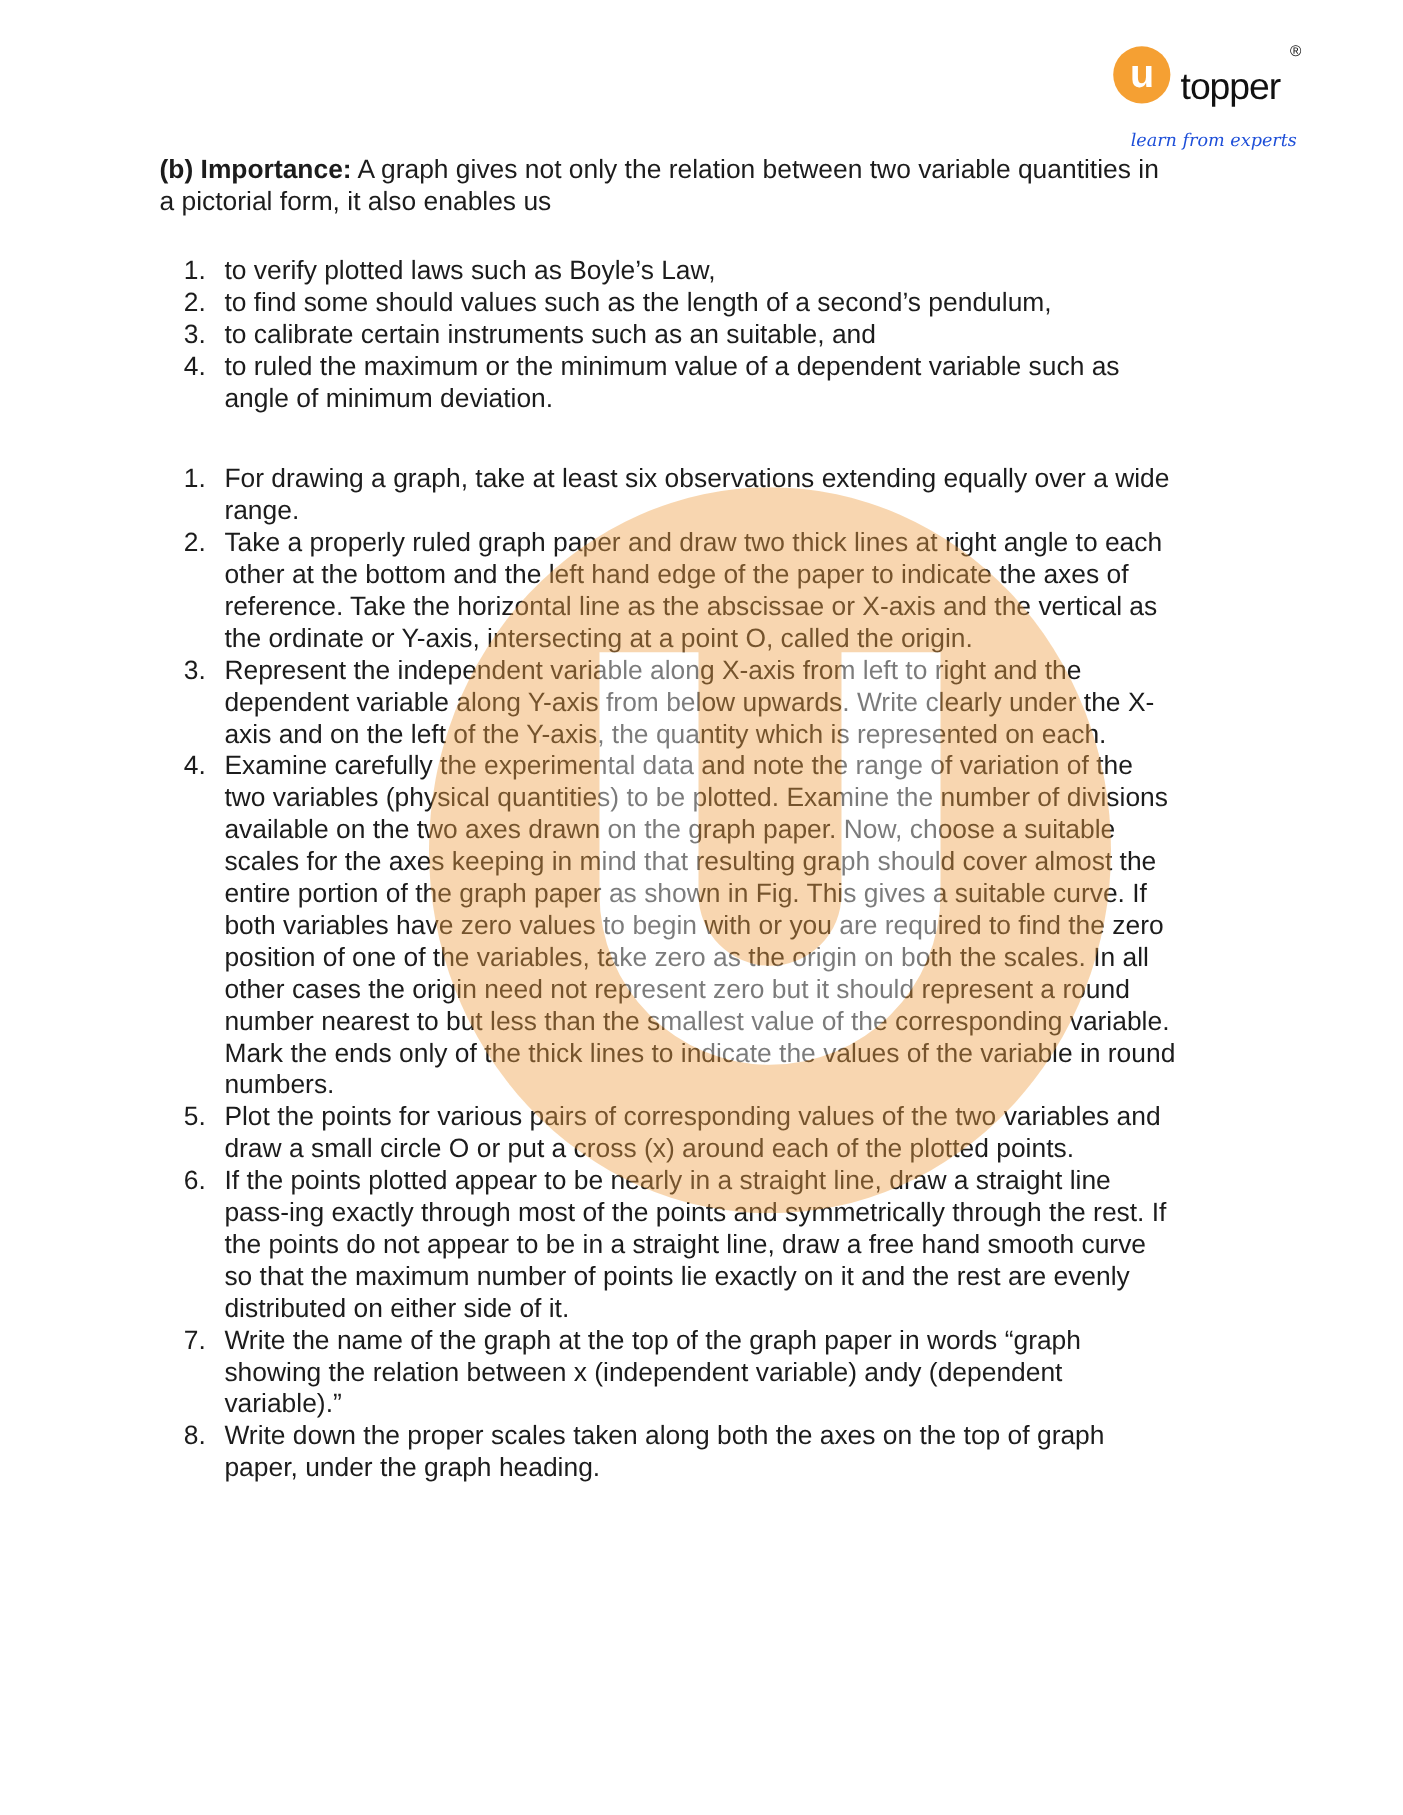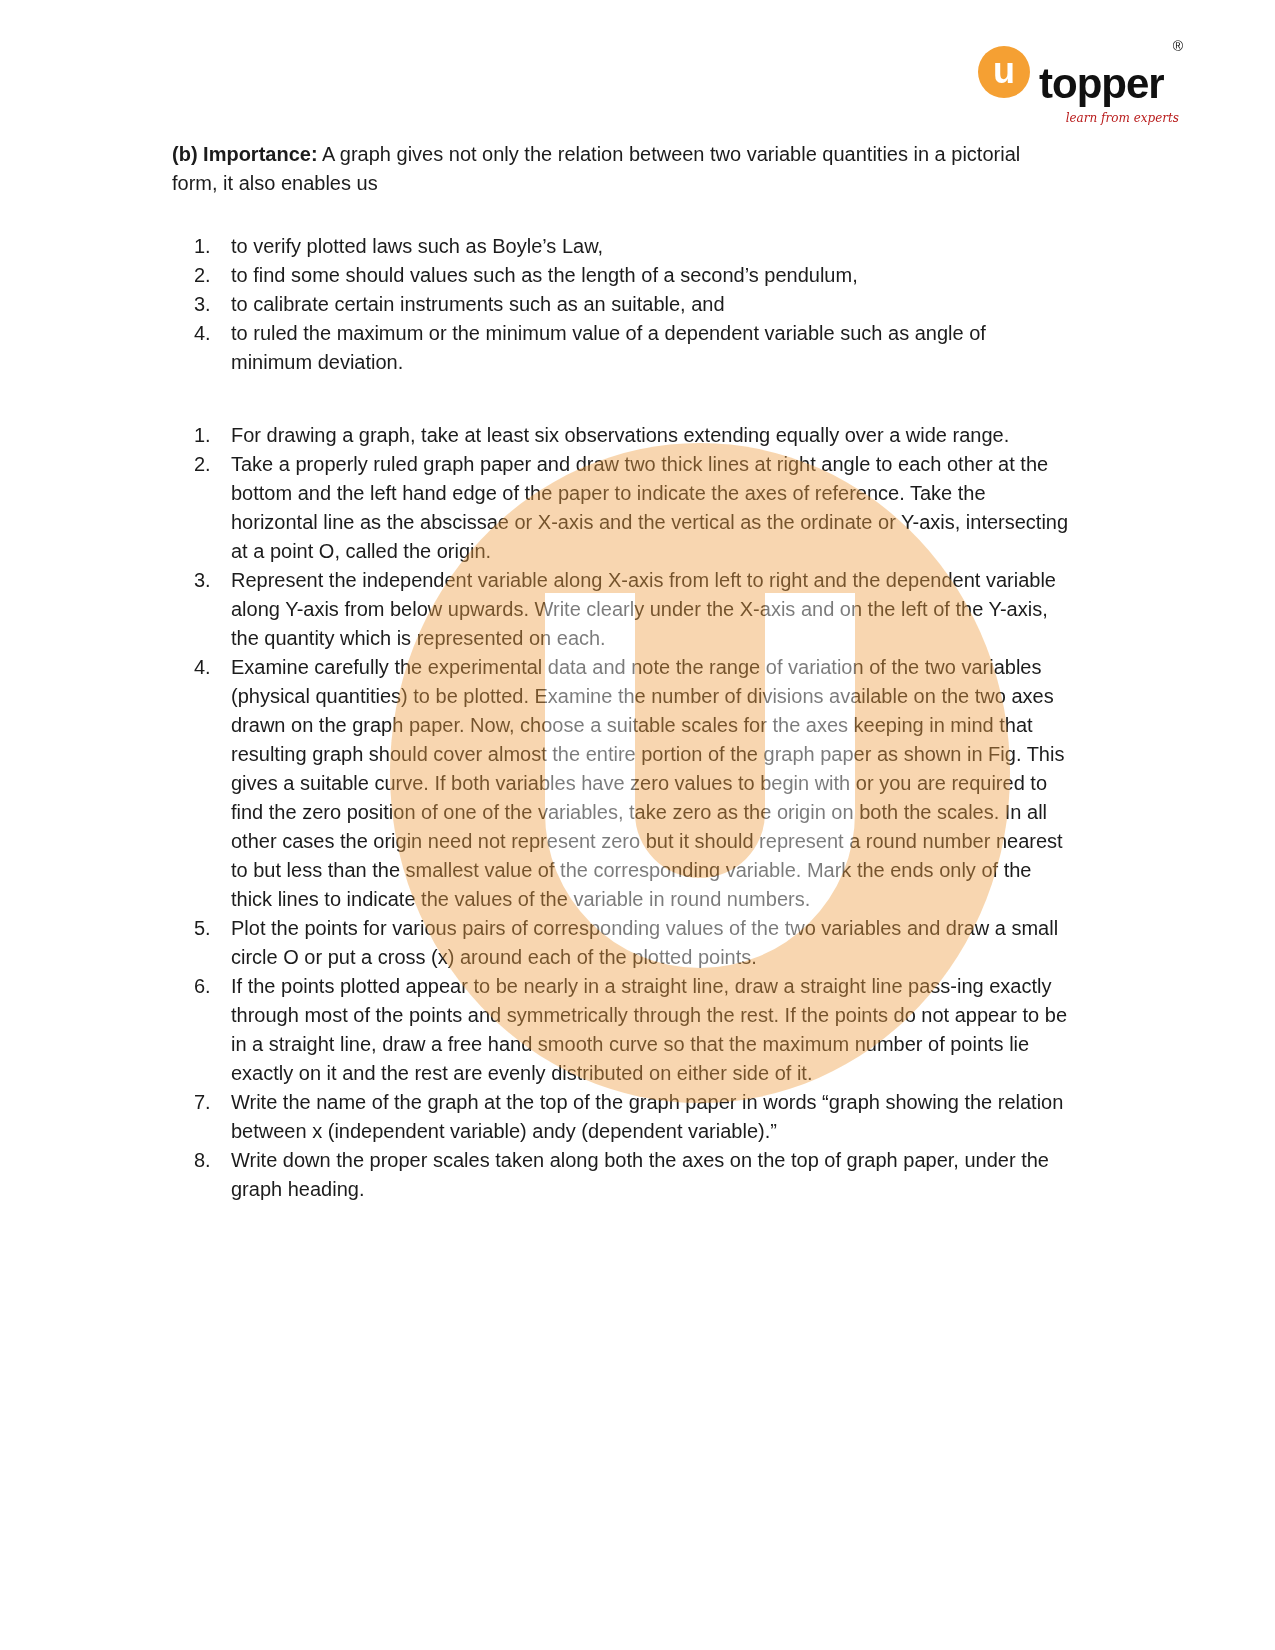--- a/index.html
+++ b/index.html
@@ -27,56 +27,55 @@
     background: #f5a033;
     border-radius: 50%;
     color: #ffffff;
     font-weight: bold;
     font-size: 36px;
     line-height: 50px;
     text-align: center;
     display: inline-block;
   }
   .logo-name {
-    font-size: 42px;
-    font-weight: 700;
+    font-size: 34px;
+    font-weight: 400;
     letter-spacing: -1px;
     color: #111111;
     margin-top: 24px;
   }
   .logo-reg { font-size: 14px; color: #111111; align-self: flex-start; margin-top: 2px; }
   .logo-tagline {
     font-family: "DejaVu Serif", serif;
     font-style: italic;
-    font-size: 12px;
-    color: #b91c1c;
-    margin-top: 3px;
+    font-size: 16px;
+    color: #1d4ed8;
+    margin-top: 19px;
     margin-right: 4px;
   }
 
   
   .watermark {
     position: absolute;
     left: 390px;
     top: 443px;
     width: 620px;
     height: 660px;
     z-index: 5;
     opacity: 0.42;
     pointer-events: none;
   }
 
   
   .content {
     position: relative;
     z-index: 1;
     padding: 140px 205px 0 145px;
-    font-size: 20px;
+    font-size: 24px;
     line-height: 29px;
-    margin-left: 27px;
   }
   .para { margin: 0; }
   .para strong { font-weight: bold; }
   .sec-c { margin-top: 44px; }
 
   .list { margin: 34px 0 0 22px; }
   .list-c { margin-top: 44px; }
   .li { display: flex; align-items: flex-start; }
   .li .num { flex: 0 0 37px; }
   .li .txt { flex: 1; }

